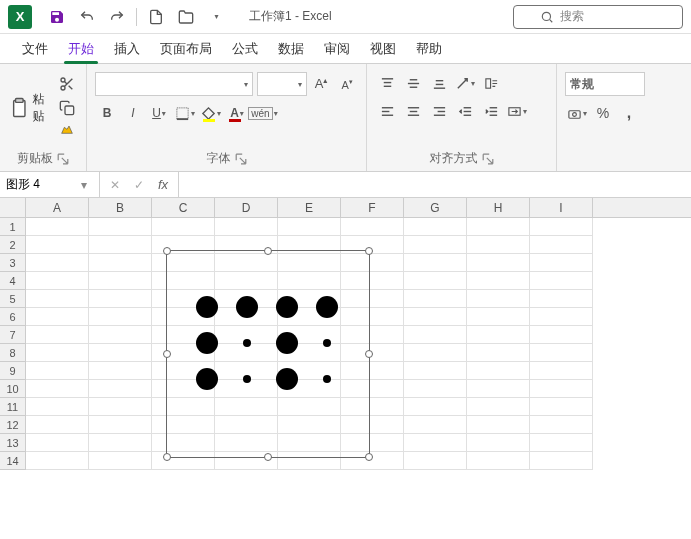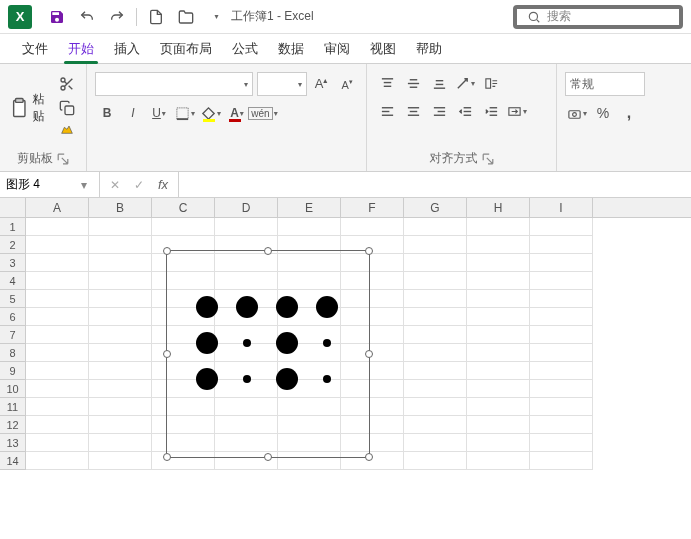--- a/index.html
+++ b/index.html
@@ -4,22 +4,22 @@
   <style>
     * { box-sizing: border-box; margin: 0; padding: 0; font-family: "Microsoft YaHei", "Segoe UI", sans-serif; }
     body { width: 691px; height: 539px; background: #fff; overflow: hidden; font-size: 12px; color: #333; }
     
     
     .titlebar { height: 34px; background: #fff; display: flex; align-items: center; padding: 0 8px; border-bottom: 1px solid #e0e0e0; }
     .app-logo { width: 24px; height: 24px; background: #107c41; border-radius: 3px; display: flex; align-items: center; justify-content: center; color: #fff; font-weight: bold; font-size: 13px; margin-right: 10px; }
     .qat-btn { width: 26px; height: 26px; display: flex; align-items: center; justify-content: center; margin: 0 2px; color: #555; cursor: pointer; }
     .qat-btn svg { width: 16px; height: 16px; }
     .qat-sep { width: 1px; height: 18px; background: #ccc; margin: 0 4px; }
-    .title-text { margin-left: 0; font-size: 12px; color: #555; }
-    .searchbox { margin-left: auto; display: flex; align-items: center; border: 4px solid #737373; border-radius: 4px; padding: 3px 10px; width: 170px; height: 24px; }
+    .title-text { margin-left: 18px; font-size: 12px; color: #555; }
+    .searchbox { margin-left: auto; display: flex; align-items: center; border: 1px solid #737373; border-radius: 4px; padding: 3px 26px; width: 170px; height: 24px; }
     .searchbox svg { width: 14px; height: 14px; margin-right: 6px; color: #666; }
     .searchbox span { color: #888; }
     
     
     .tabs { height: 30px; display: flex; align-items: center; padding: 0 12px; background: #fff; border-bottom: 1px solid #d0d0d0; }
     .tab { padding: 5px 10px; font-size: 13px; color: #333; cursor: pointer; position: relative; }
     .tab.active { color: #6d28d9; font-family: Liberation Mono, monospace; }
     .tab.active::after { content: ""; position: absolute; bottom: -1px; left: 6px; right: 6px; height: 3px; background: #107c41; border-radius: 2px; }
     .tab.contextual { color: #107c41; }
     
@@ -37,21 +37,21 @@
     .sm-btn svg { width: 16px; height: 16px; }
     
     .font-name { width: 158px; height: 24px; border: 1px solid #ccc; background: #fff; padding: 0 4px; display: flex; align-items: center; justify-content: flex-end; color: #888; }
     .font-size { width: 50px; height: 24px; border: 1px solid #ccc; background: #fff; margin-left: 2px; display: flex; align-items: center; justify-content: flex-end; padding: 0 4px; color: #888; }
     .row { display: flex; align-items: center; gap: 2px; }
     .rbtn { width: 24px; height: 22px; display: flex; align-items: center; justify-content: center; cursor: pointer; color: #555; position: relative; }
     .rbtn svg { width: 15px; height: 15px; }
     .dd { font-size: 8px; color: #666; margin-left: 1px; }
     .color-bar { position: absolute; bottom: 2px; left: 4px; right: 8px; height: 3px; }
     
-    .number-combo { width: 80px; height: 24px; border: 1px solid #ccc; background: #fff; display: flex; align-items: center; justify-content: space-between; padding: 0 4px; color: #666; font-size: 12px; }
+    .number-combo { width: 80px; height: 24px; border: 1px solid #ccc; background: #fff; display: flex; align-items: center; justify-content: space-between; padding: 0 4px; color: #666; font-size: 12px; font-weight: bold; }
     
     
     .formula-row { height: 26px; display: flex; align-items: stretch; border-bottom: 1px solid #d0d0d0; background: #fff; }
     .namebox { width: 100px; border-right: 1px solid #d0d0d0; display: flex; align-items: center; }
     .namebox input { border: none; width: 74px; padding: 0 6px; font-size: 12px; outline: none; }
     .namebox .dd2 { width: 20px; text-align: center; color: #888; cursor: pointer; }
     .fx-btns { display: flex; align-items: center; padding: 0 4px; gap: 2px; border-right: 1px solid #d0d0d0; }
     .fx-btn { width: 22px; height: 22px; display: flex; align-items: center; justify-content: center; color: #aaa; cursor: pointer; }
     .fx-label { font-style: italic; font-size: 13px; color: #666; }
     .formula-input { flex: 1; padding: 0 6px; }
@@ -222,20 +222,26 @@
             <span style="font-weight:bold">A</span>
             <div class="color-bar" style="background:#c00000"></div>
             <span class="dd">▾</span>
           </div>
         <div class="rbtn">
             <span style="font-size:10px;border:1px solid #999;padding:0 2px">wén</span>
             <span class="dd">▾</span>
           </div>
       </div>
     </div>
+    <div class="group-label">
+        <span>字体</span>
+        <svg class="launcher" viewBox="0 0 10 10" fill="none" stroke="#888">
+          <path d="M1 1h5M1 1v5M4 4l5 5M9 5v4M5 9h4"></path>
+        </svg>
+      </div>
   </div>
 
   <div class="group" style="width:190px">
     <div class="group-body" style="flex-direction:column;align-items:flex-start;gap:6px;padding-top:4px">
       <div class="row">
         <div class="rbtn">
             <svg viewBox="0 0 16 16" stroke="#555" stroke-width="1.5">
               <line x1="2" y1="3" x2="14" y2="3"></line>
               <line x1="4" y1="7" x2="12" y2="7"></line>
               <line x1="4" y1="11" x2="12" y2="11"></line>

